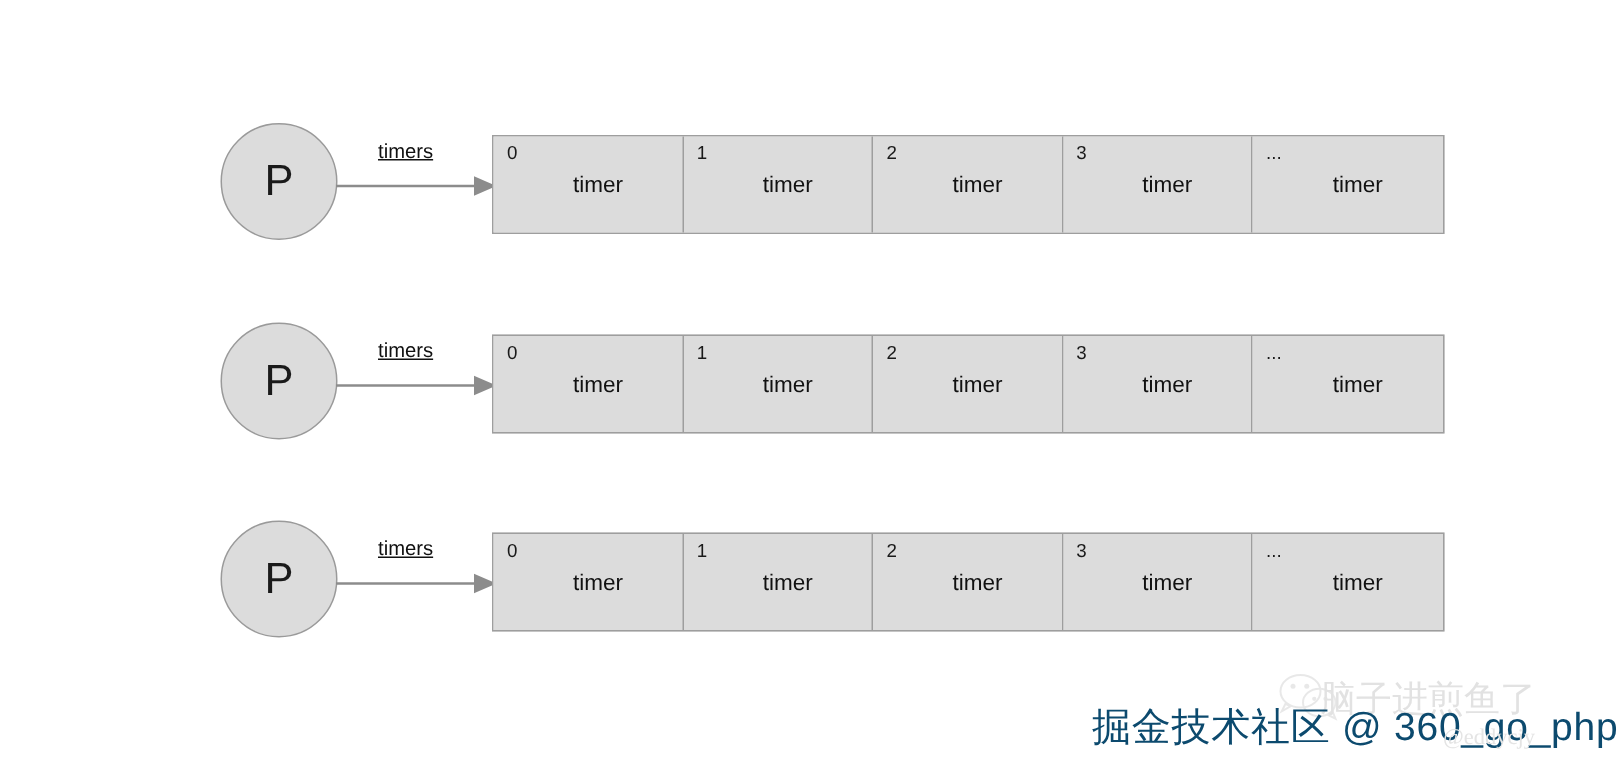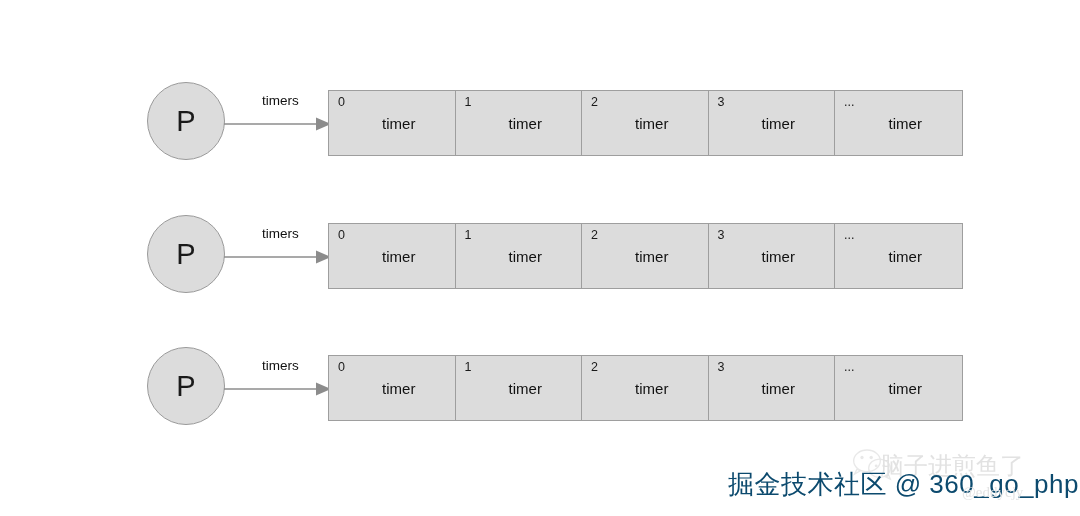--- a/index.html
+++ b/index.html
@@ -61,26 +61,27 @@
     top: 25px;
     width: 110px;
     height: 78px;
   }
   .connector svg {
     display: block;
     overflow: visible;
   }
   .edge-label {
     position: absolute;
-    left: 262px;
+    left: 252px;
     top: 36px;
     font-size: 13.5px;
     color: #111111;
     white-space: nowrap;
     font-family: "Liberation Sans", sans-serif;
+    text-decoration: underline;
   }
 
   
   .timer-array {
     position: absolute;
     left: 328px;
     top: 33px;
     display: flex;
     border: 1.3px solid #9e9e9e;
     box-sizing: border-box;

